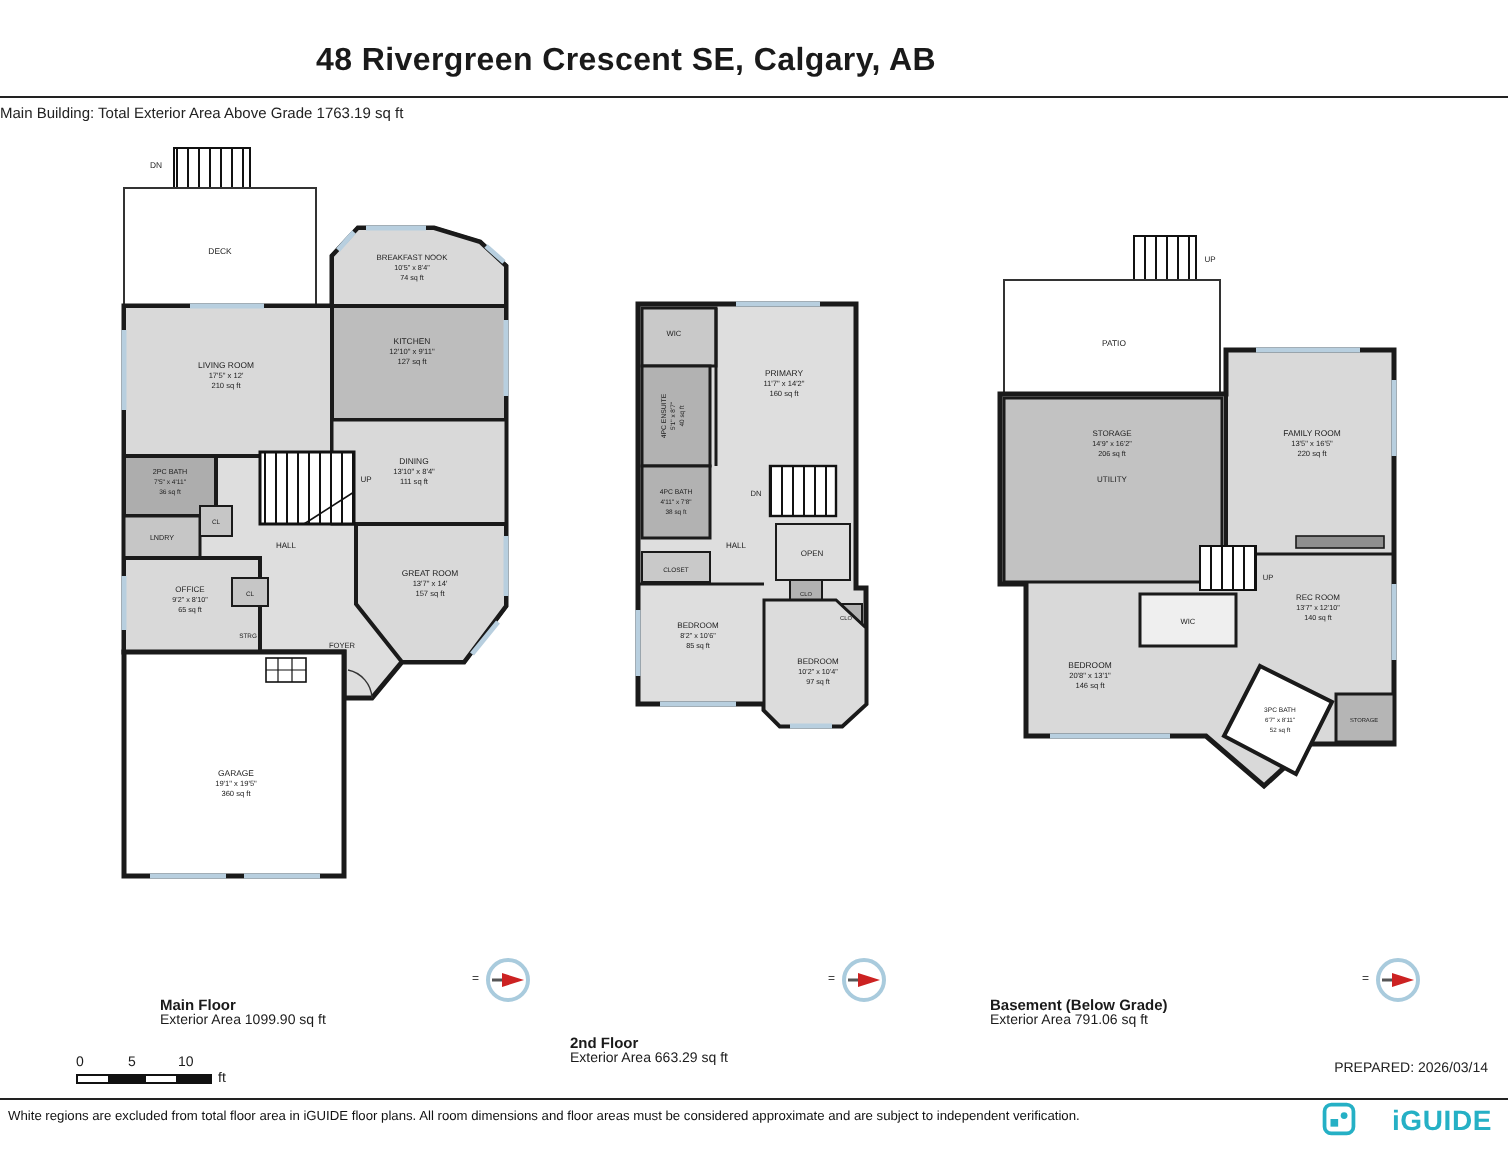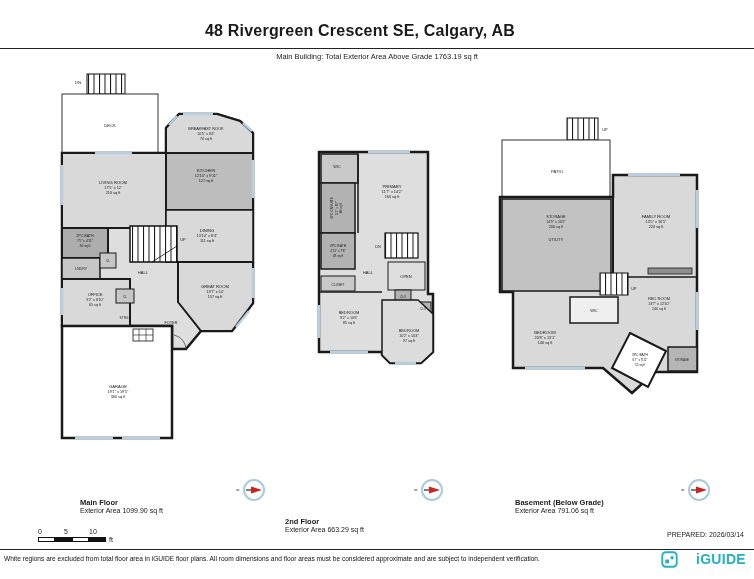--- a/index.html
+++ b/index.html
@@ -2,42 +2,42 @@
 <html><head>
 <meta charset="utf-8">
 <style>
   html,body{margin:0;padding:0;}
   body{
     width:754px;height:579px;position:relative;background:#ffffff;
     font-family:"Liberation Sans", sans-serif;color:#1a1a1a;overflow:hidden;
   }
   .title{
     position:absolute;top:22px;left:0;width:626px;text-align:center;
-    font-size:16px;font-weight:bold;letter-spacing:.2px;padding-left:47px;
+    font-size:16px;font-weight:bold;letter-spacing:.2px;
   }
   .rule-top{position:absolute;top:48px;left:0;width:754px;height:1px;background:#222;}
   .subtitle{
-    position:absolute;top:52px;left:0;width:754px;text-align:center;font-size:7.5px;color:#222;
+    position:absolute;top:52px;left:0;width:754px;font-size:7.5px;color:#222;
   }
   svg text{font-family:"Liberation Sans", sans-serif;fill:#222;}
   .floor-label{position:absolute;text-align:left;width:170px;}
   .floor-label .fl-name{font-size:7.5px;font-weight:bold;}
   .floor-label .fl-area{font-size:7px;}
   .compass{position:absolute;display:flex;align-items:center;gap:2px;}
   .compass .eq{font-size:6px;color:#444;}
   .scalebar{position:absolute;left:38px;top:528px;}
   .scalebar .ticks{position:relative;height:8px;font-size:7px;}
   .scalebar .ticks span{position:absolute;top:0;}
   .sb-row{display:flex;align-items:center;}
   .sb-seg{height:5px;border:1px solid #111;box-sizing:border-box;}
   .sb-ft{font-size:7px;margin-left:3px;}
   .prepared{position:absolute;right:10px;top:531px;font-size:7px;color:#222;}
   .rule-bottom{position:absolute;top:549px;left:0;width:754px;height:1px;background:#222;}
   .disclaimer{position:absolute;left:4px;top:555px;font-size:6.6px;color:#111;width:600px;}
-  .logo{position:absolute;right:8px;top:551px;display:flex;gap:18px;}
+  .logo{position:absolute;right:8px;top:551px;display:flex;align-items:center;gap:18px;}
   .logo .logo-text{font-size:14px;color:#25b0c5;font-weight:bold;letter-spacing:.3px;}
 </style>
 </head>
 <body>
 
 <div class="title">48 Rivergreen Crescent SE, Calgary, AB</div>
 <div class="rule-top"></div>
 <div class="subtitle">Main Building: Total Exterior Area Above Grade 1763.19 sq ft</div>
 
 <svg style="position:absolute;top:60px;left:0;" width="754" height="420" viewBox="0 60 754 420">
@@ -245,21 +245,21 @@
 </div>
 
 <div class="floor-label" style="left:80px;top:498px;">
   <div class="fl-name">Main Floor</div>
   <div class="fl-area">Exterior Area 1099.90 sq ft</div>
 </div>
 <div class="floor-label" style="left:285px;top:498px;margin-top:19px;">
   <div class="fl-name">2nd Floor</div>
   <div class="fl-area">Exterior Area 663.29 sq ft</div>
 </div>
-<div class="floor-label" style="left:515px;top:498px;">
+<div class="floor-label" style="left:495px;top:498px;">
   <div class="fl-name">Basement (Below Grade)</div>
   <div class="fl-area">Exterior Area 791.06 sq ft</div>
 </div>
 
 <div class="scalebar">
   <div class="ticks">
     <span style="left:0px;">0</span>
     <span style="left:26px;">5</span>
     <span style="left:51px;">10</span>
   </div>

